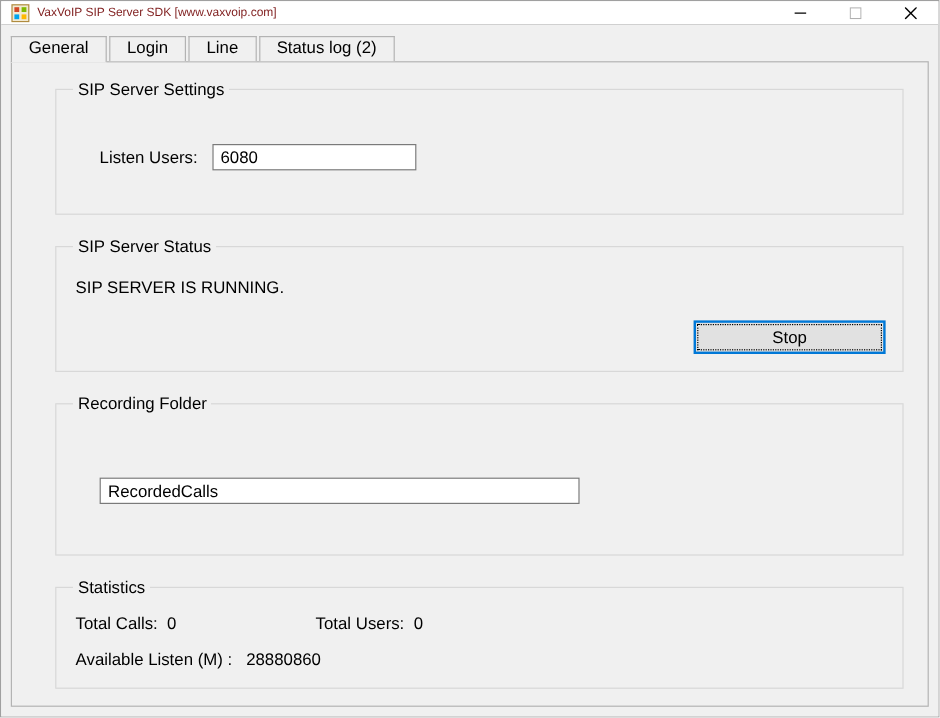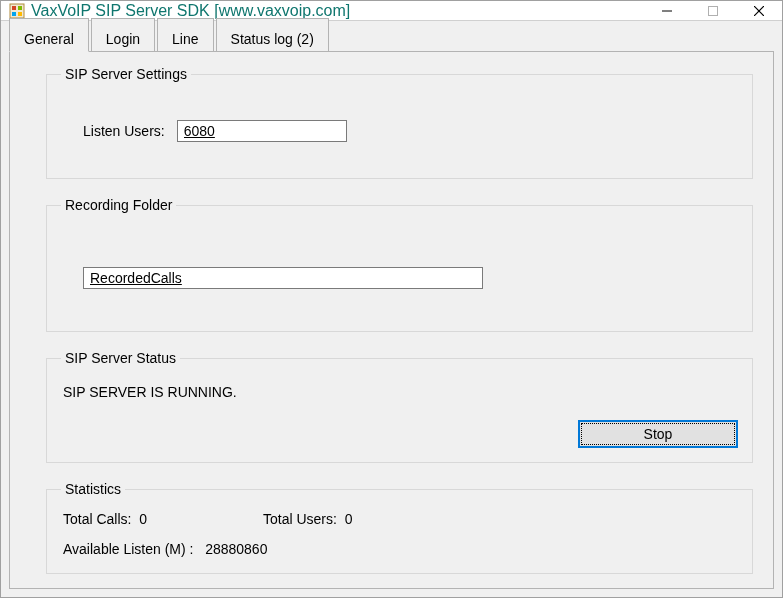--- a/index.html
+++ b/index.html
@@ -25,22 +25,22 @@
     align-items: center;
     border-bottom: 1px solid #d0d0d0;
   }
   .titlebar .icon {
     width: 16px; height: 16px;
     margin: 0 6px 0 8px;
     display:inline-block;
   }
   .titlebar .title {
     flex: 1;
-    font-size: 16px;
-    color: #0f766e;
+    font-size: 10px;
+    color: #7f1d1d;
   }
   .winbtns {
     display: flex;
     height: 100%;
   }
   .winbtn {
     width: 46px;
     display: flex;
     align-items: center;
     justify-content: center;
@@ -57,21 +57,21 @@
   }
 
   .tabs {
     display:flex;
     align-items:flex-end;
     height: 26px;
     position: relative;
     z-index:2;
   }
   .tab {
-    padding: 12px 14px 4px 14px;
+    padding: 0 14px 4px 14px;
     border: 1px solid #b3b3b3;
     border-bottom: none;
     background:#f0f0f0;
     margin-right: 2px;
     font-size: 14px;
     border-left: 1px solid #b3b3b3;
     border-right: 1px solid #b3b3b3;
     border-top: 1px solid #b3b3b3;
     position:relative;
   }
@@ -113,21 +113,20 @@
     margin-right: 12px;
     white-space:nowrap;
   }
   input.textbox {
     height: 22px;
     border: 1px solid #7a7a7a;
     background:#ffffff;
     font-family: inherit;
     font-size: 14px;
     padding: 0 6px;
-    text-decoration: underline;
   }
 
   .status-text {
     font-size:14px;
     margin: 8px 0 20px 2px;
   }
 
   .btn {
     display:inline-flex;
     align-items:center;
@@ -207,31 +206,31 @@
 
       <fieldset class="group">
         <legend>SIP Server Settings</legend>
         <div class="row" style="margin-left:22px; margin-bottom:22px;">
           <span class="label">Listen Users:</span>
           <input class="textbox" style="width: 170px;" value="6080">
         </div>
       </fieldset>
 
       <fieldset class="group">
-        <legend>Recording Folder</legend>
-        <div class="row" style="margin-left:22px; margin-top:44px; margin-bottom:28px;">
-          <input class="textbox" style="width: 400px;" value="RecordedCalls">
-        </div>
-      </fieldset>
-
-      <fieldset class="group">
         <legend>SIP Server Status</legend>
         <div class="status-text">SIP SERVER IS RUNNING.</div>
         <div class="btn-row">
           <button class="btn focus">Stop</button>
+        </div>
+      </fieldset>
+
+      <fieldset class="group">
+        <legend>Recording Folder</legend>
+        <div class="row" style="margin-left:22px; margin-top:44px; margin-bottom:28px;">
+          <input class="textbox" style="width: 400px;" value="RecordedCalls">
         </div>
       </fieldset>
 
       <fieldset class="group" style="margin-bottom:0">
         <legend>Statistics</legend>
         <div class="stats">
           <div class="cell">
             <span>Total Calls:</span>&nbsp;
             <span>0</span>
           </div>

